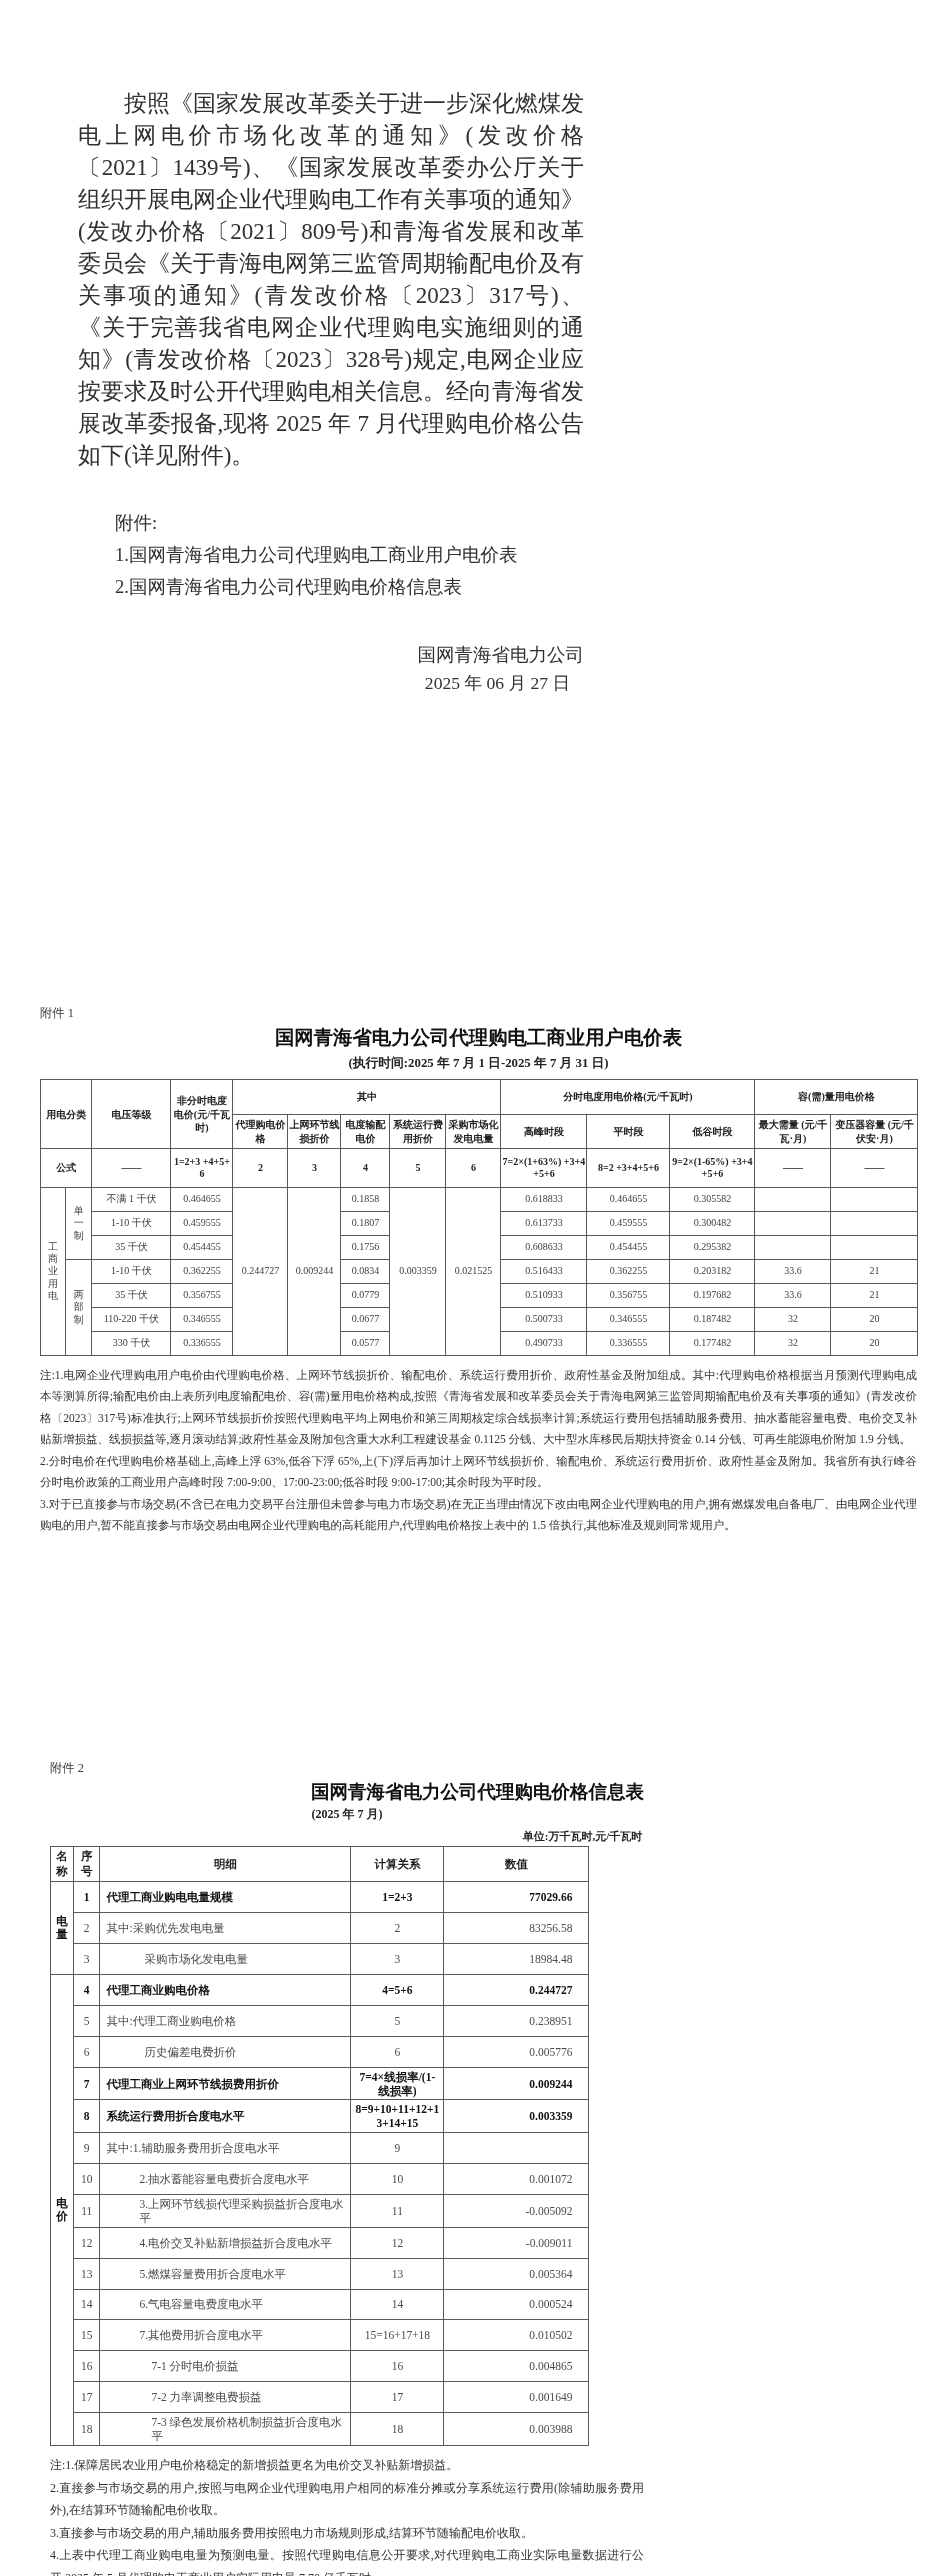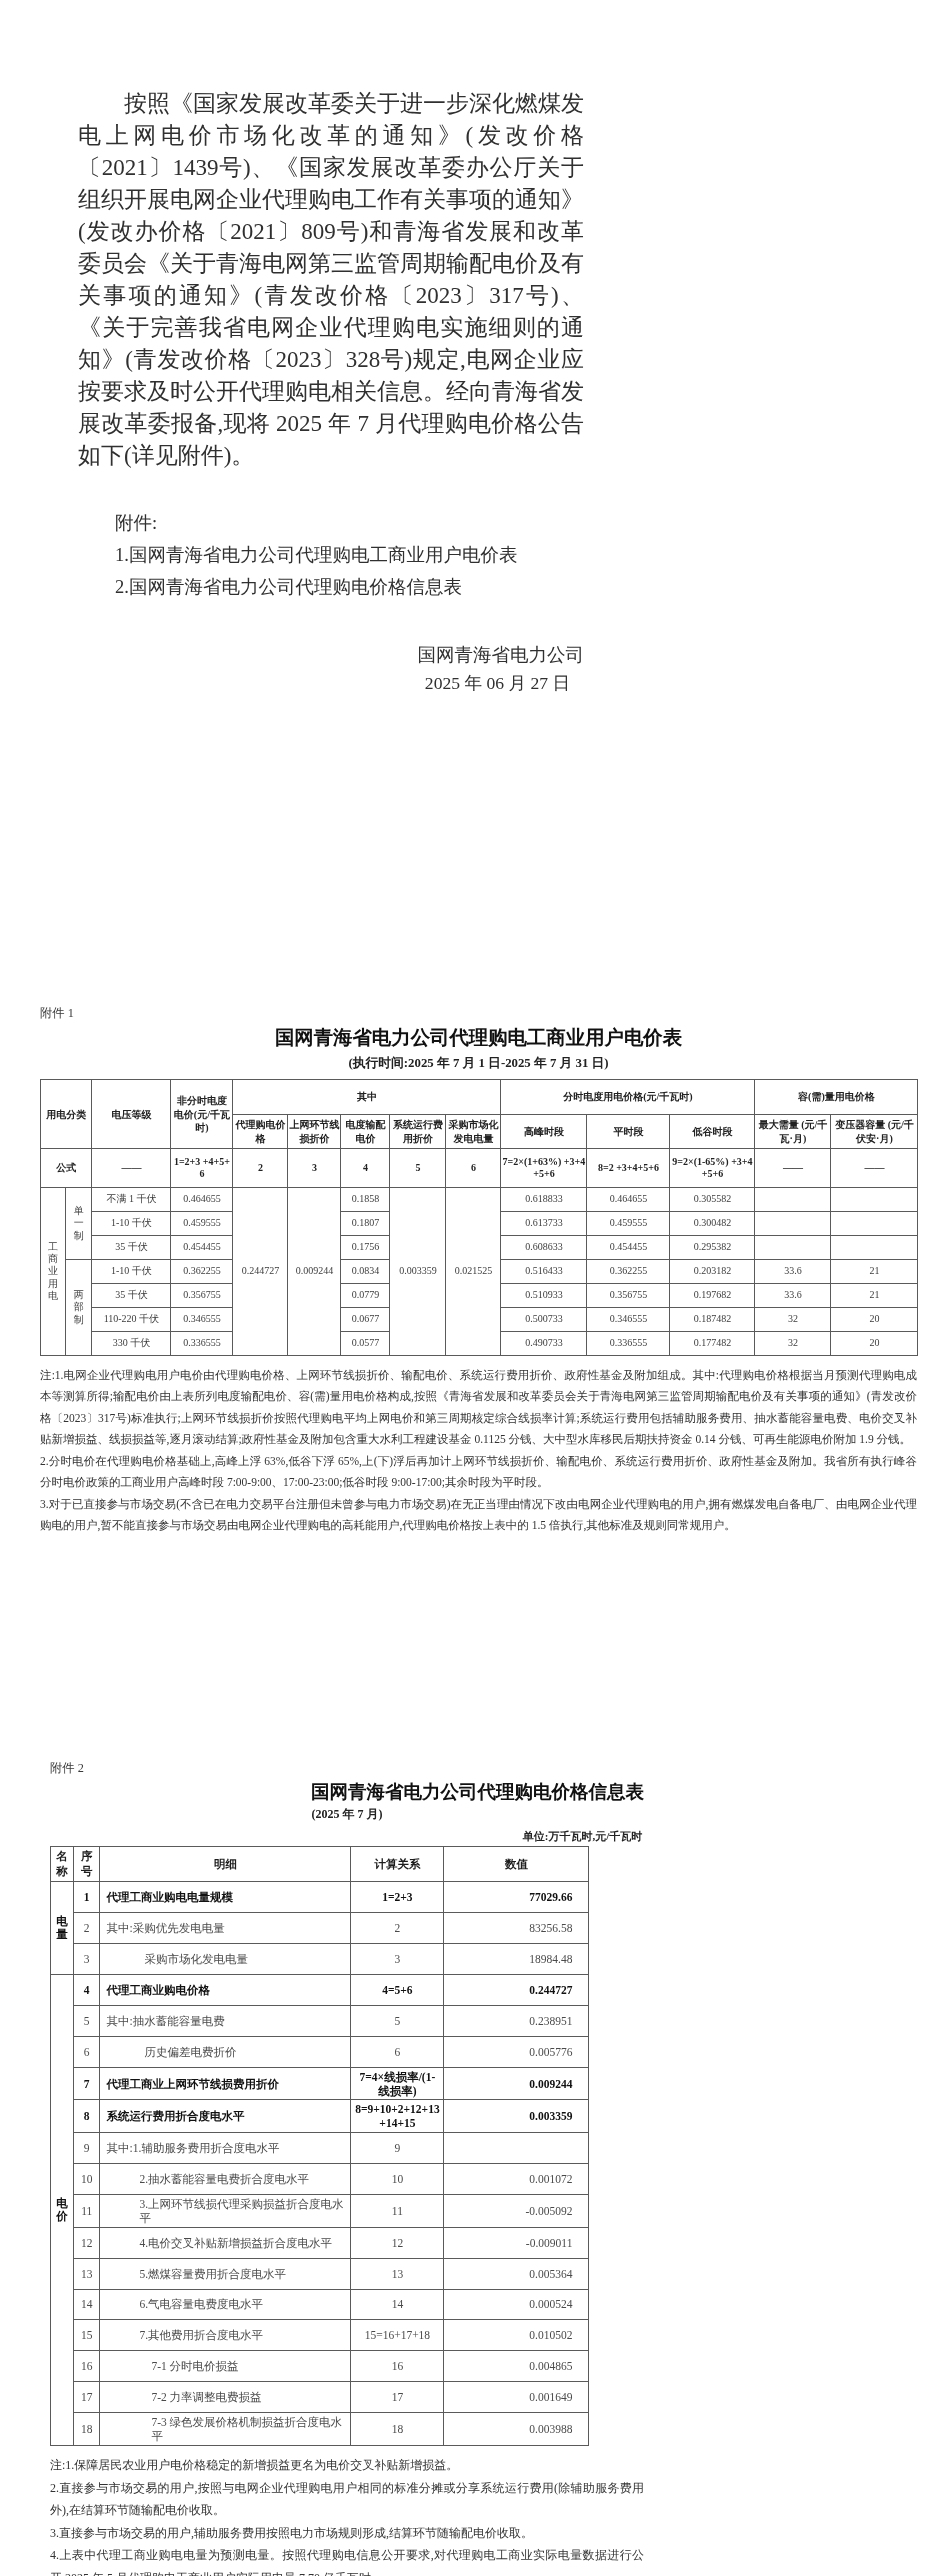--- a/index.html
+++ b/index.html
@@ -247,40 +247,40 @@
     </tr>
     <tr class="b">
       <td rowspan="15" class="vtext">电价</td>
       <td>4</td>
       <td class="det">代理工商业购电价格</td>
       <td>4=5+6</td>
       <td class="val">0.244727</td>
     </tr>
     <tr>
       <td>5</td>
-      <td class="det">其中:抽水蓄能容量电费</td>
+      <td class="det">其中:代理工商业购电价格</td>
       <td>5</td>
       <td class="val">0.238951</td>
     </tr>
     <tr>
       <td>6</td>
       <td class="det i1">历史偏差电费折价</td>
       <td>6</td>
       <td class="val">0.005776</td>
     </tr>
     <tr class="b">
       <td>7</td>
       <td class="det">代理工商业上网环节线损费用折价</td>
       <td>7=4×线损率/(1-线损率)</td>
       <td class="val">0.009244</td>
     </tr>
     <tr class="b">
       <td>8</td>
       <td class="det">系统运行费用折合度电水平</td>
-      <td>8=9+10+2+12+13+14+15</td>
+      <td>8=9+10+11+12+13+14+15</td>
       <td class="val">0.003359</td>
     </tr>
     <tr>
       <td>9</td>
       <td class="det">其中:1.辅助服务费用折合度电水平</td>
       <td>9</td>
       <td class="val"></td>
     </tr>
     <tr>
       <td>10</td>

